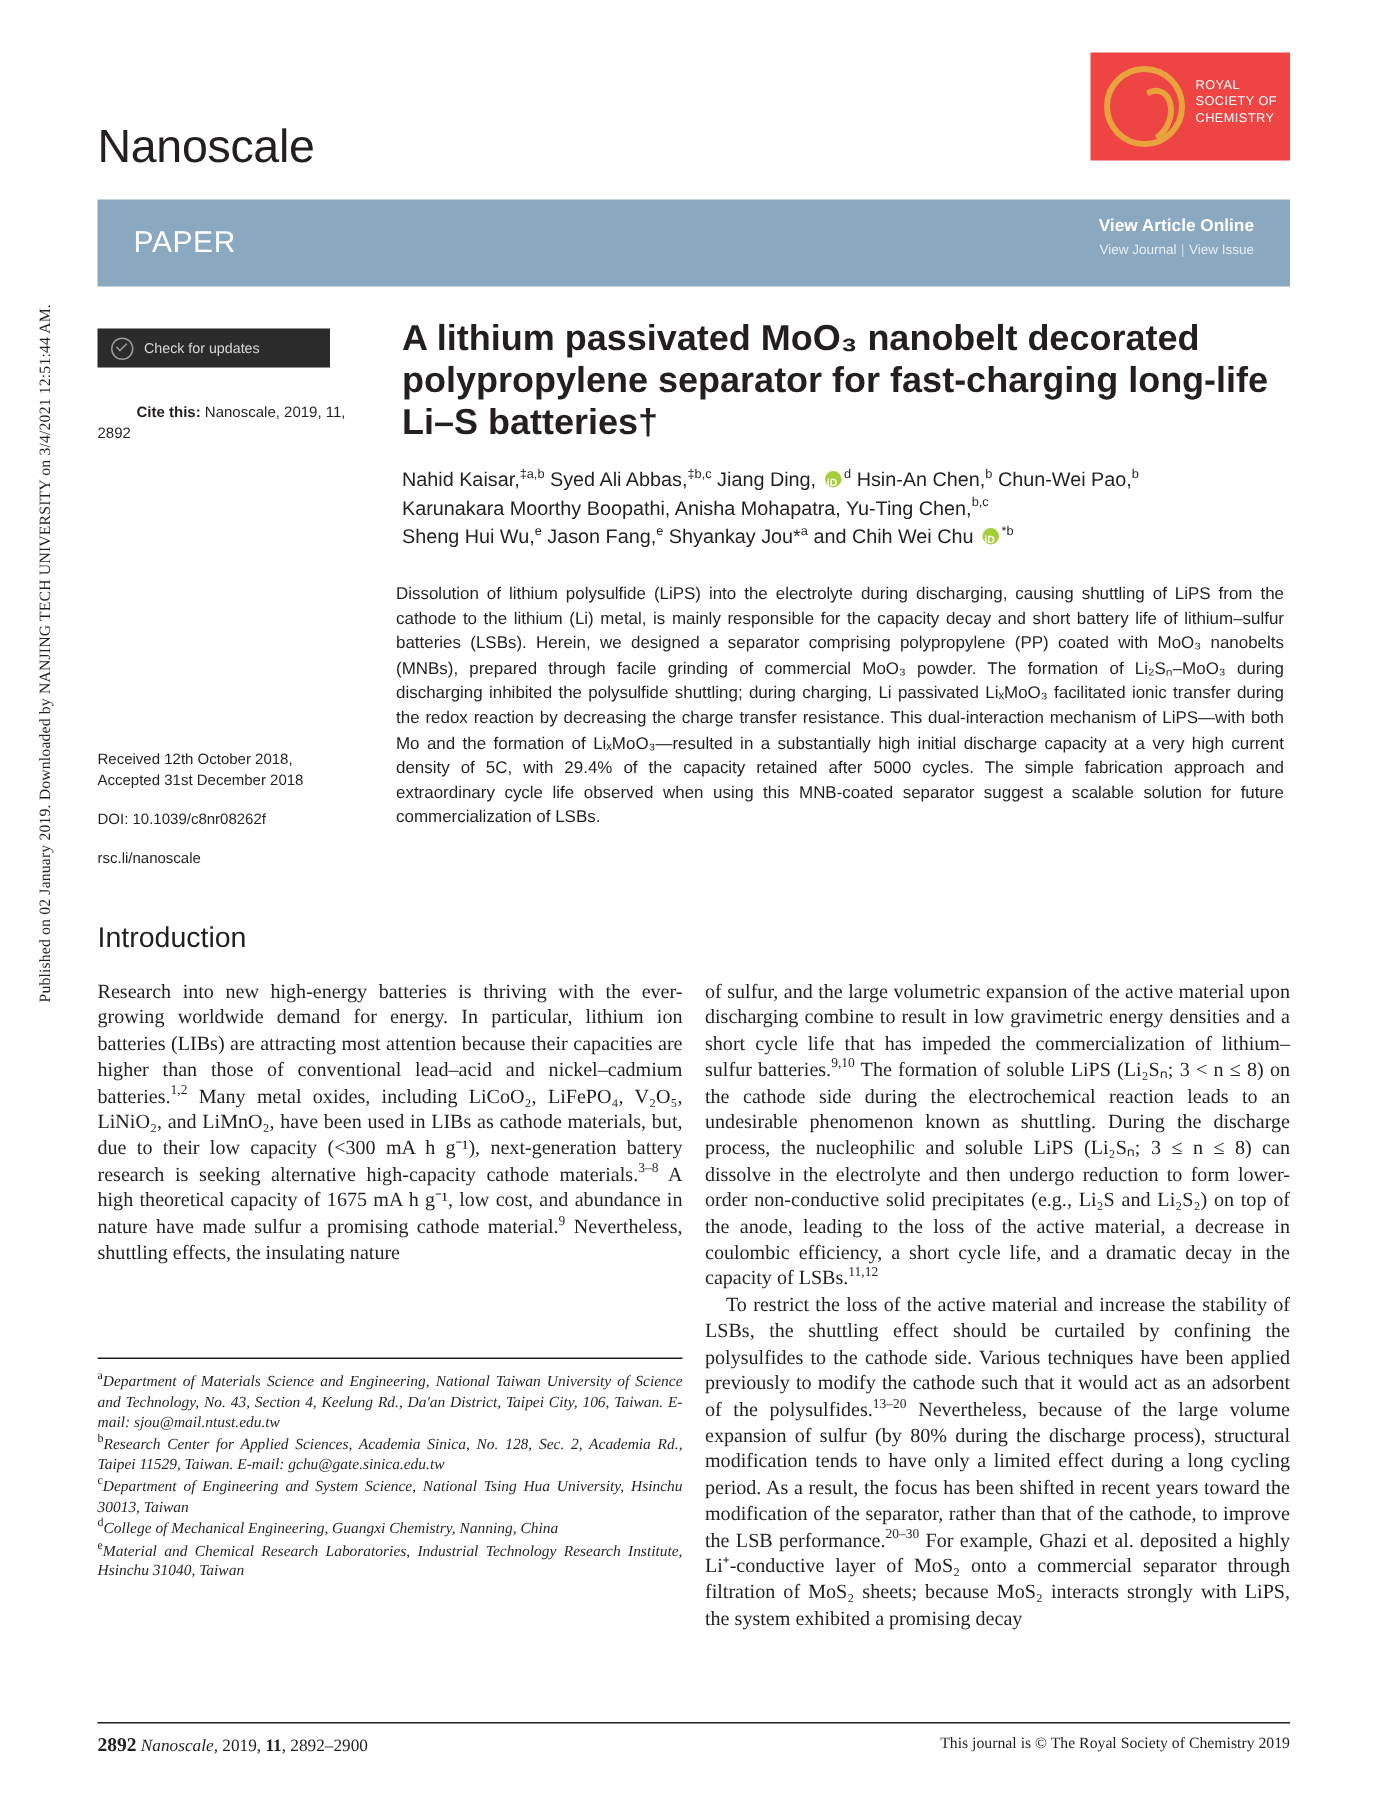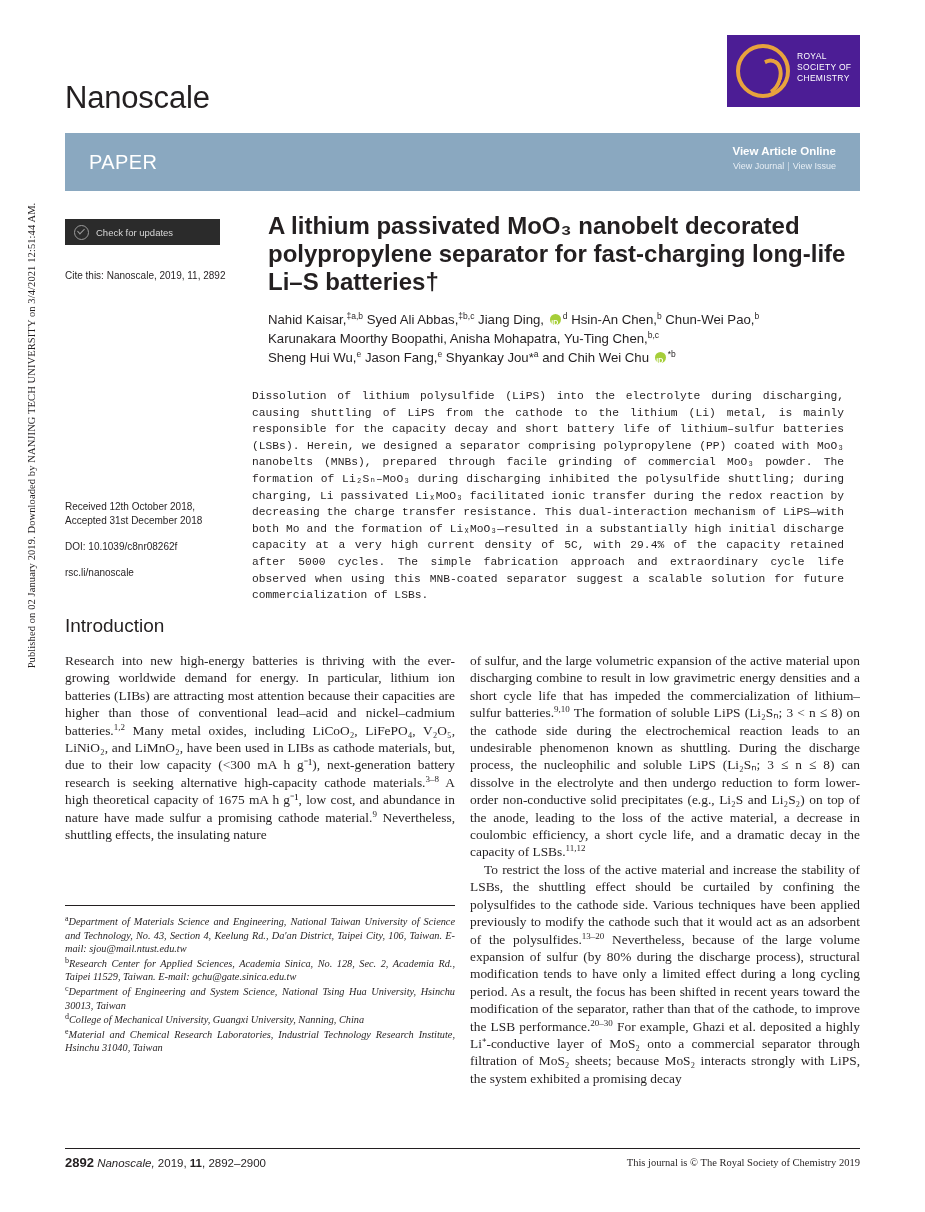--- a/index.html
+++ b/index.html
@@ -30,21 +30,21 @@
   
   .journal-title {
     position:absolute; left:65px; top:80px;
     font-family:"Liberation Sans", sans-serif;
     font-size:31px; font-weight:400; color:#231f20;
     letter-spacing:-0.2px;
   }
   .rsc-logo {
     position:absolute; left:727px; top:35px;
     width:133px; height:72px;
-    background:#4c1d95;
+    background:#ef4444;
     overflow:hidden;
   }
   .rsc-logo .ring {
     position:absolute; left:9px; top:9px; width:54px; height:54px;
     border-radius:50%;
     border:4px solid #e8a33d;
     box-sizing:border-box;
   }
   .rsc-logo .ring:after{
     content:""; position:absolute; left:14px; top:10px;
@@ -101,21 +101,21 @@
     width:3px; height:6px; border:solid #9b9b9b; border-width:0 1.6px 1.6px 0;
     transform:rotate(45deg);
   }
 
   .cite-this {
     position:absolute; left:65px; top:269px;
     width:190px;
     font-family:"Liberation Sans", sans-serif;
     font-size:10px; line-height:14px; color:#231f20;
   }
-  .cite-this b { font-weight:normal; }
+  .cite-this b { font-weight:bold;margin-left:26px; }
 
   .recv {
     position:absolute; left:65px; top:500px;
     width:190px;
     font-family:"Liberation Sans", sans-serif;
     font-size:10px; line-height:14px; color:#231f20;
   }
   .doi {
     position:absolute; left:65px; top:541px;
     font-family:"Liberation Sans", sans-serif;
@@ -144,22 +144,22 @@
     display:inline-block; width:11px; height:11px; border-radius:50%;
     background:#a6ce39; position:relative; top:1px; margin:0 2px;
   }
   .orcid:after{
     content:"iD"; position:absolute; left:1.5px; top:-1px;
     color:#fff; font-size:7px; font-family:"Liberation Sans", sans-serif; font-weight:bold;
   }
 
   
   .abstract {
-    position:absolute; left:252px; top:388px; width:592px;
-    font-family:Liberation Mono, monospace;
+    position:absolute; left:264px; top:388px; width:592px;
+    font-family:Liberation Sans, sans-serif;
     font-size:11.3px; line-height:16.6px; text-align:justify;
     color:#231f20;
   }
 
   
   .sec-head {
     position:absolute; left:65px; top:615px;
     font-family:"Liberation Sans", sans-serif;
     font-size:19px; color:#231f20;
   }
@@ -193,21 +193,21 @@
   .affil sup { font-style:normal; font-size:8px; }
   .affil div { margin-bottom:1px; }
 
   
   .footer-rule {
     position:absolute; left:65px; top:1148px; width:795px;
     border-top:1px solid #231f20;
   }
   .foot-left {
     position:absolute; left:65px; top:1155px;
-    font-family:Liberation Sans, sans-serif;
+    font-family:Liberation Serif, serif;
     font-size:11.5px; color:#231f20;
   }
   .foot-left .pg { font-weight:bold; font-size:13px; }
   .foot-left .jr { font-style:italic; }
   .foot-right {
     position:absolute; right:65px; top:1157px;
     font-family:"Liberation Serif", serif;
     font-size:10.5px; color:#231f20;text-align:center;
   }
 </style>
@@ -281,21 +281,21 @@
     <p><span>of sulfur, and the large volumetric expansion of the active material upon discharging combine to result in low gravimetric energy densities and a short cycle life that has impeded the commercialization of lithium–sulfur batteries.</span><sup>9,10</sup><span> The formation of soluble LiPS (Li₂Sₙ; 3 &lt; n ≤ 8) on the cathode side during the electrochemical reaction leads to an undesirable phenomenon known as shuttling. During the discharge process, the nucleophilic and soluble LiPS (Li₂Sₙ; 3 ≤ n ≤ 8) can dissolve in the electrolyte and then undergo reduction to form lower-order non-conductive solid precipitates (e.g., Li₂S and Li₂S₂) on top of the anode, leading to the loss of the active material, a decrease in coulombic efficiency, a short cycle life, and a dramatic decay in the capacity of LSBs.</span><sup>11,12</sup></p>
     <p><span>To restrict the loss of the active material and increase the stability of LSBs, the shuttling effect should be curtailed by confining the polysulfides to the cathode side. Various techniques have been applied previously to modify the cathode such that it would act as an adsorbent of the polysulfides.</span><sup>13–20</sup><span> Nevertheless, because of the large volume expansion of sulfur (by 80% during the discharge process), structural modification tends to have only a limited effect during a long cycling period. As a result, the focus has been shifted in recent years toward the modification of the separator, rather than that of the cathode, to improve the LSB performance.</span><sup>20–30</sup><span> For example, Ghazi et al. deposited a highly Li⁺-conductive layer of MoS₂ onto a commercial separator through filtration of MoS₂ sheets; because MoS₂ interacts strongly with LiPS, the system exhibited a promising decay</span></p>
   </div>
 
   <div class="rule"></div>
 
   <div class="affil">
     <div><sup>a</sup><span>Department of Materials Science and Engineering, National Taiwan University of Science and Technology, No. 43, Section 4, Keelung Rd., Da'an District, Taipei City, 106, Taiwan. E-mail: sjou@mail.ntust.edu.tw</span></div>
     <div><sup>b</sup><span>Research Center for Applied Sciences, Academia Sinica, No. 128, Sec. 2, Academia Rd., Taipei 11529, Taiwan. E-mail: gchu@gate.sinica.edu.tw</span></div>
     <div><sup>c</sup><span>Department of Engineering and System Science, National Tsing Hua University, Hsinchu 30013, Taiwan</span></div>
-    <div><sup>d</sup><span>College of Mechanical University, Guangxi University, Nanning, China</span></div>
+    <div><sup>d</sup><span>College of Mechanical Engineering, Guangxi Chemistry, Nanning, China</span></div>
     <div><sup>e</sup><span>Material and Chemical Research Laboratories, Industrial Technology Research Institute, Hsinchu 31040, Taiwan</span></div>
   </div>
 
   <div class="footer-rule"></div>
   <div class="foot-left">
     <span class="pg">2892</span>
     <span class="jr">Nanoscale,</span><span> 2019, </span><b>11</b><span>, 2892–2900</span>
   </div>
   <div class="foot-right">This journal is © The Royal Society of Chemistry 2019</div>
 

